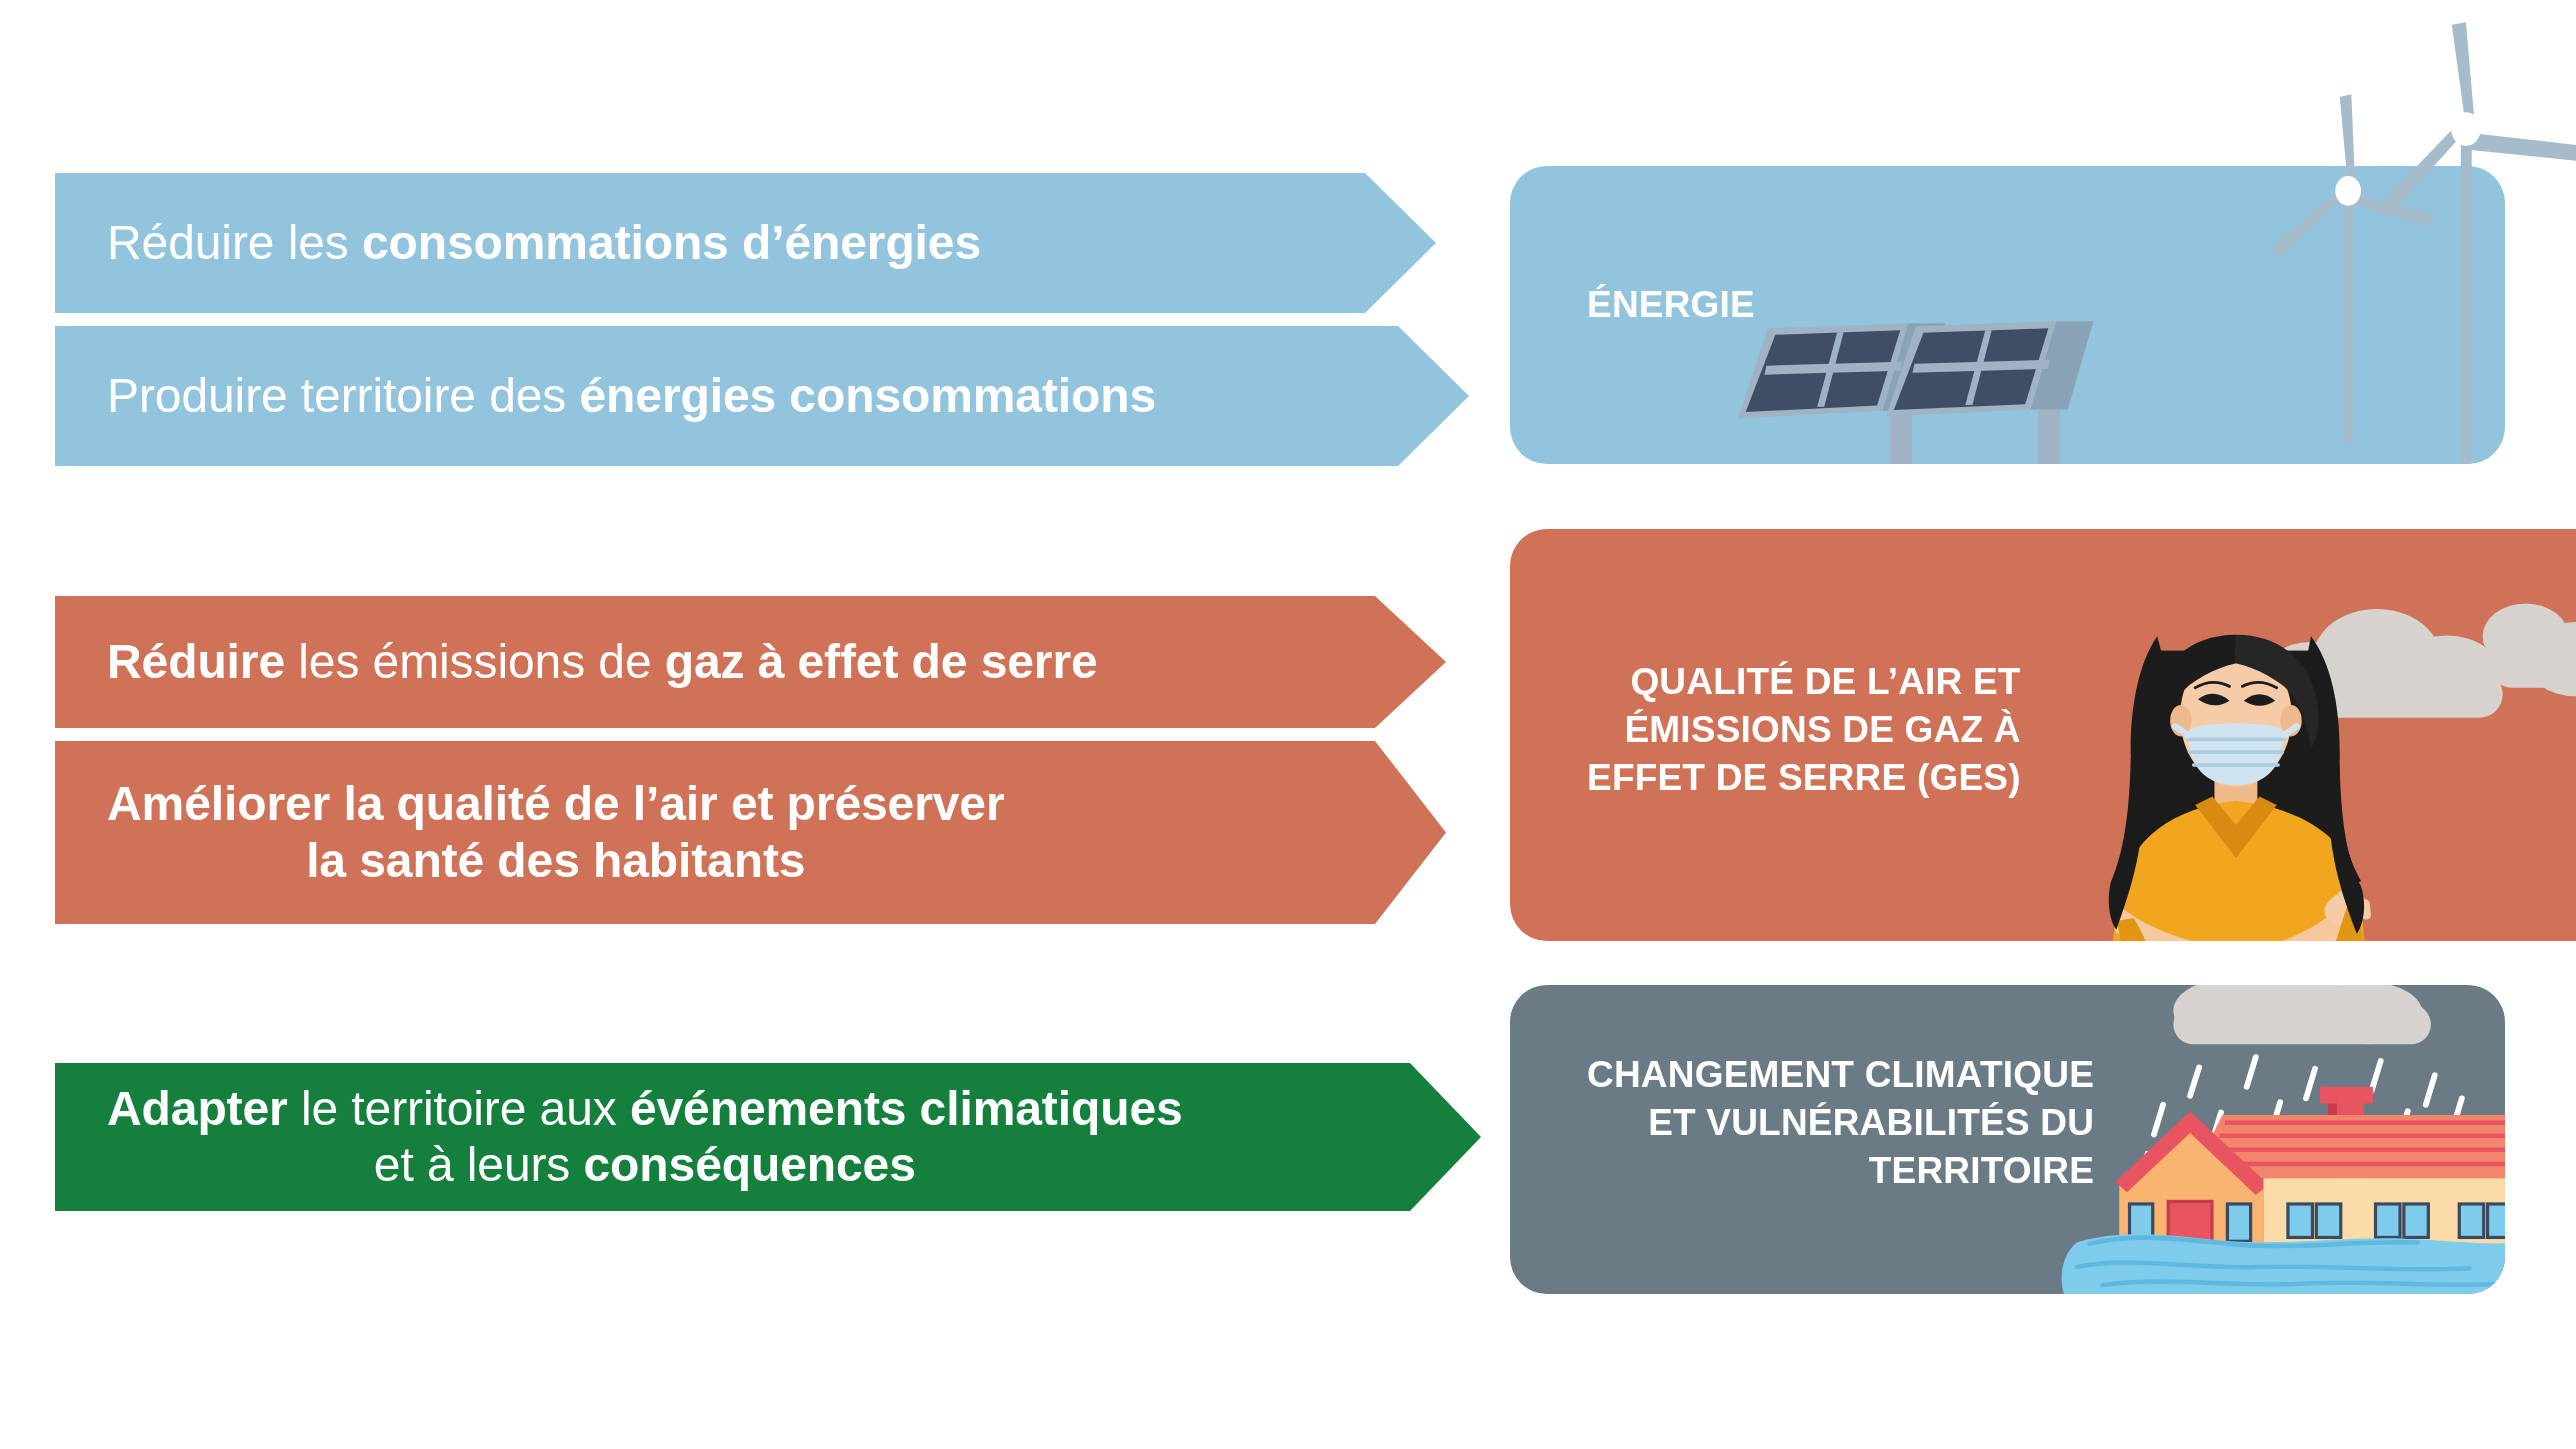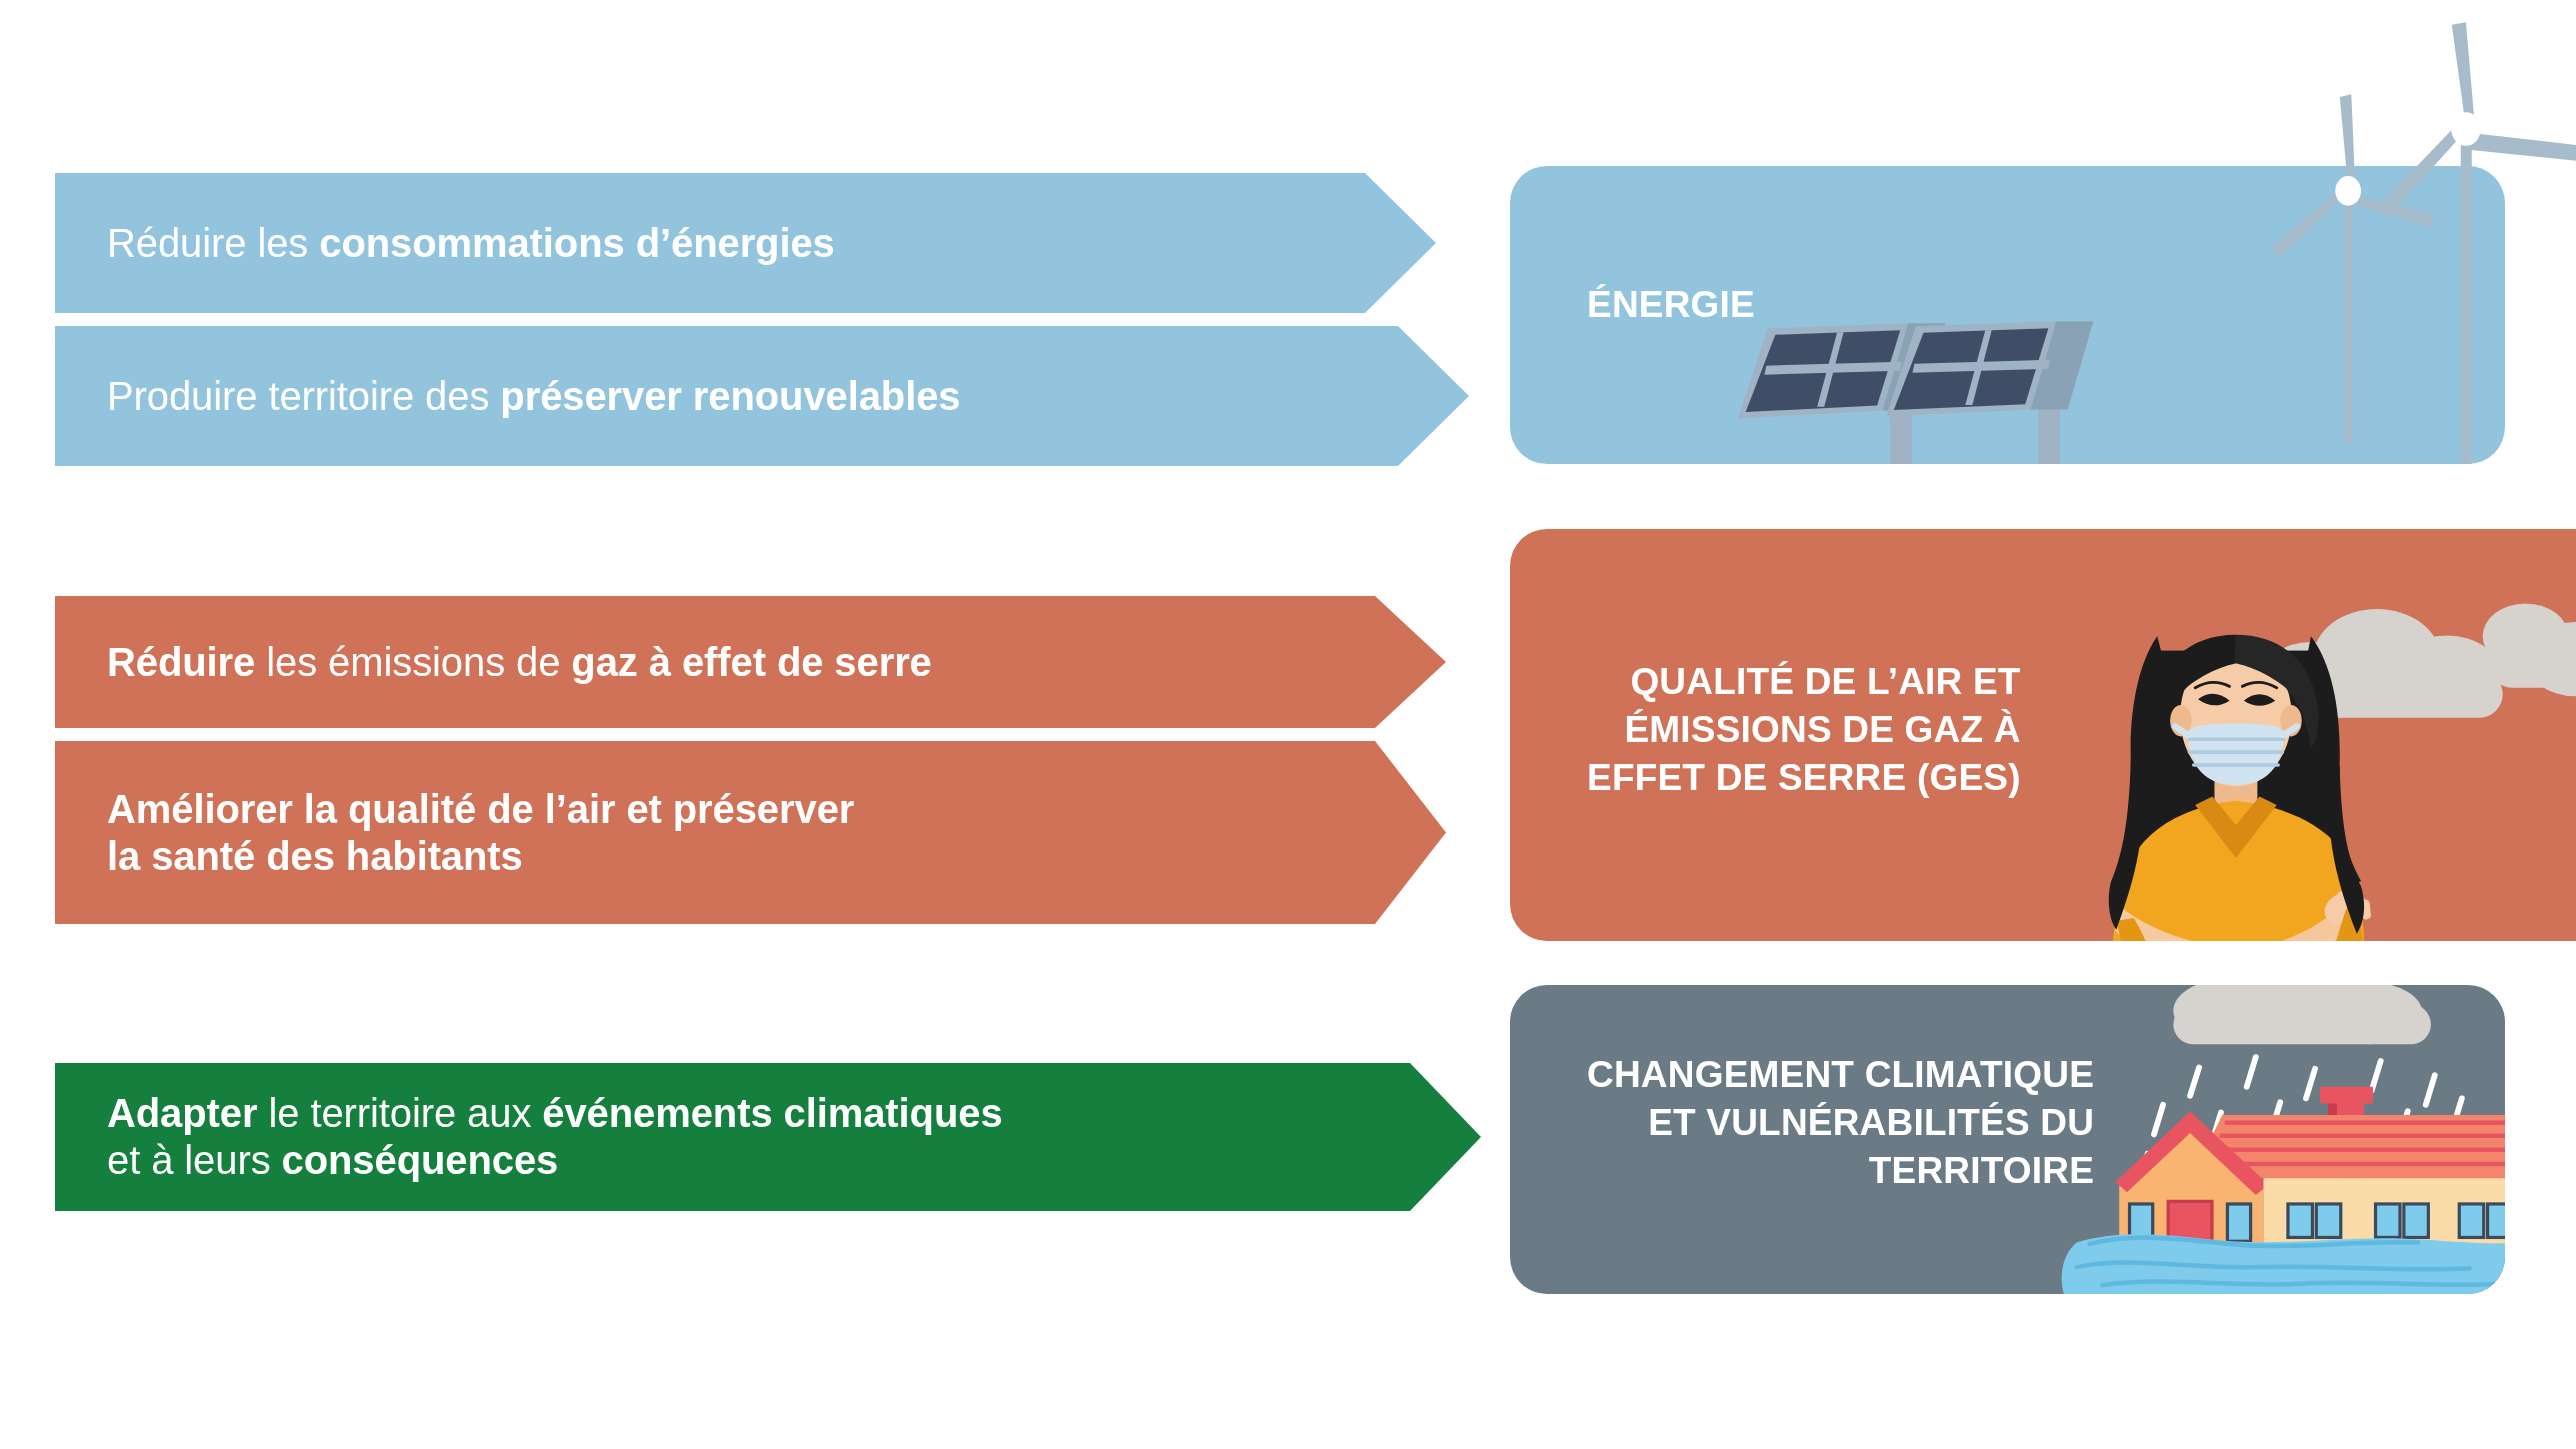--- a/index.html
+++ b/index.html
@@ -19,25 +19,26 @@
     display:flex;
     align-items:center;
     box-sizing:border-box;
     color:#ffffff;
     -webkit-clip-path:polygon(0 0, calc(100% - 71px) 0, 100% 50%, calc(100% - 71px) 100%, 0 100%);
     clip-path:polygon(0 0, calc(100% - 71px) 0, 100% 50%, calc(100% - 71px) 100%, 0 100%);
   }
   .arrow .txt{
     padding-left:52px;
     padding-right:84px;
-    font-size:40px;
+    font-size:48px;
     line-height:1.17;
     letter-spacing:-0.1px;
     font-weight:400;
     white-space:pre-line;
+    text-align:center;
   }
   .arrow .txt b{font-weight:700;}
 
   .a-blue{background:#92c5dd;}
   .a-red{background:#cf7257;}
   .a-grey{background:#15803d;}
 
   
   .panel{
     position:absolute;
@@ -66,21 +67,21 @@
 </head>
 <body>
 
 <div class="stage">
 
   <div class="arrow a-blue" style="left:55px;top:173px;width:1381px;height:140px;">
     <div class="txt"><span>Réduire les </span><b>consommations d’énergies</b></div>
   </div>
 
   <div class="arrow a-blue" style="left:55px;top:326px;width:1414px;height:140px;">
-    <div class="txt"><span>Produire territoire des </span><b>préserver renouvelables</b></div>
+    <div class="txt"><span>Produire territoire des </span><b>énergies consommations</b></div>
   </div>
 
   <div class="panel p-blue" style="left:1510px;top:166px;width:995px;height:298px;">
 
     <div class="plabel" style="left:77px;top:115px;">ÉNERGIE</div>
 
     <svg class="art" viewBox="0 0 1545 462" preserveAspectRatio="none">
 
       <rect x="590" y="352" width="34" height="118" fill="#9FB3C4"></rect>
 

